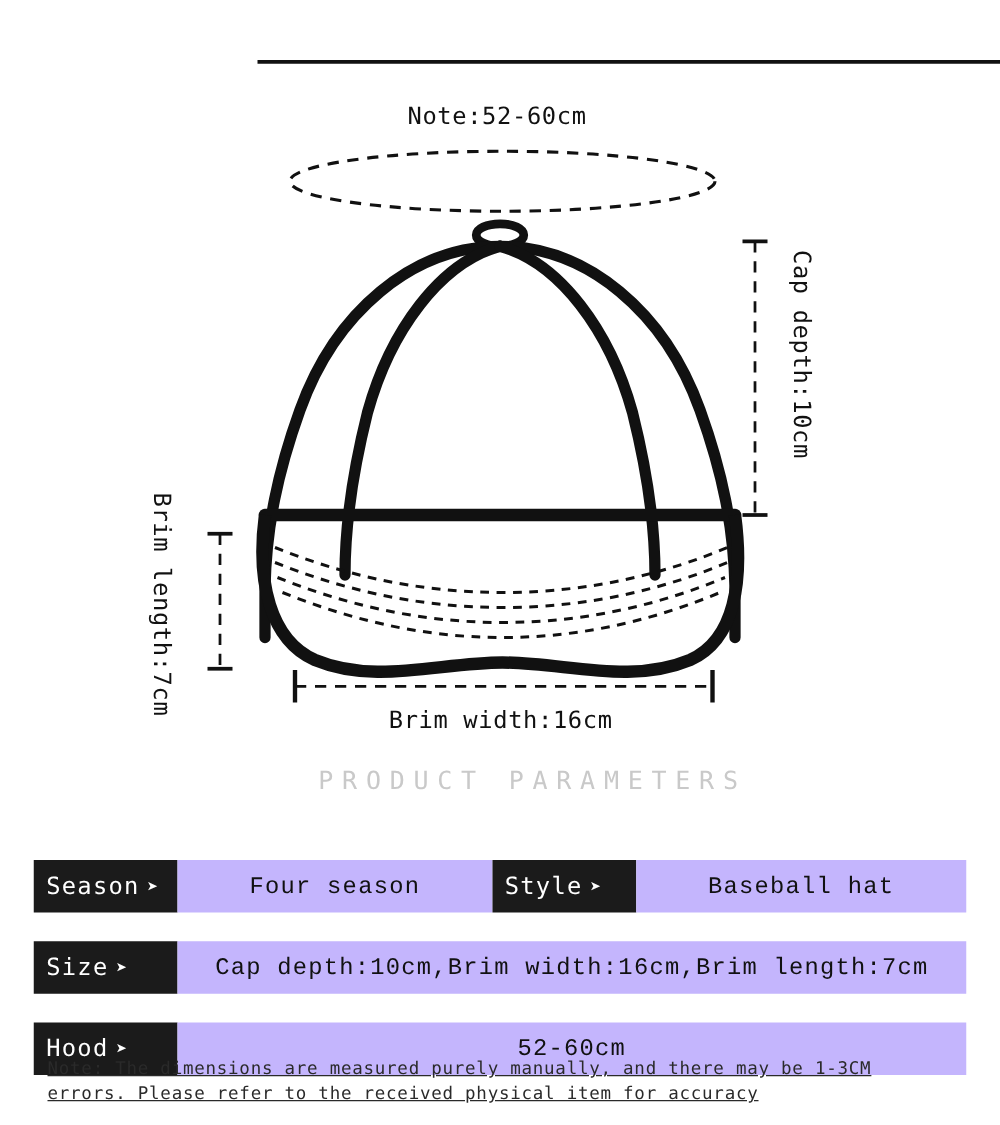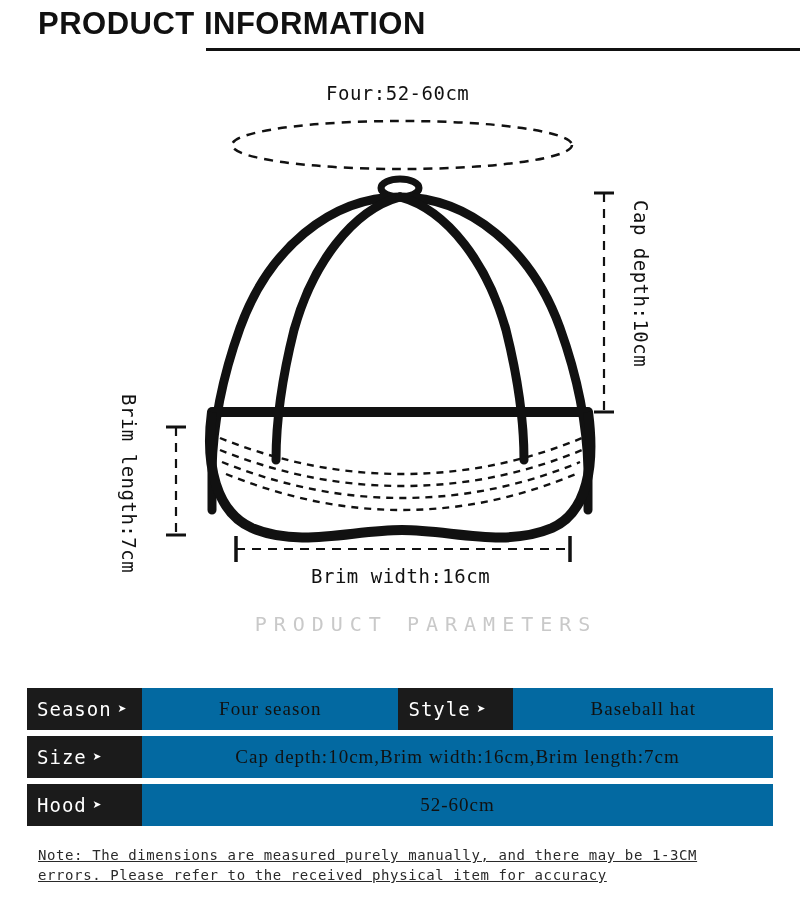--- a/index.html
+++ b/index.html
@@ -101,21 +101,21 @@
   
   .spec-table {
     position: absolute;
     left: 27px;
     top: 688px;
     width: 746px;
   }
   .spec-row {
     display: flex;
     align-items: stretch;
-    margin-bottom: 6px;
+    margin-bottom: 23px;
     height: 42px;
   }
   .spec-key {
     background: #1b1b1b;
     color: #ffffff;
     font-family: "DejaVu Sans Mono", monospace;
     font-size: 19px;
     letter-spacing: 1px;
     display: flex;
     align-items: center;
@@ -123,23 +123,23 @@
     box-sizing: border-box;
     width: 115px;
     flex: 0 0 115px;
   }
   .spec-key .arrow {
     margin-left: 6px;
     font-size: 15px;
     line-height: 1;
   }
   .spec-val {
-    background: #0369a1;
-    color: #111111;
-    font-family: Liberation Serif, serif;
+    background: #c4b5fd;
+    color: #111111;
+    font-family: Liberation Mono, monospace;
     font-size: 19px;
     letter-spacing: 1px;
     display: flex;
     align-items: center;
     justify-content: center;
     flex: 1 1 auto;
     box-sizing: border-box;
   }
 
   .note {
@@ -152,21 +152,20 @@
     line-height: 20px;
     color: #2a2a2a;
     letter-spacing: 0.6px;
     text-decoration: underline;
   }
 </style>
 </head>
 <body>
 
 <div class="header">
-  <div class="header-title">PRODUCT INFORMATION</div>
   <div class="header-rule"></div>
 </div>
 
 <div class="diagram">
 
   <svg width="800" height="610" viewBox="0 0 800 610" xmlns="http://www.w3.org/2000/svg">
 
     <ellipse cx="402" cy="85" rx="170" ry="24" fill="none" stroke="#111111" stroke-width="2.5" stroke-dasharray="9 7"></ellipse>
 
     <ellipse cx="400" cy="128" rx="19" ry="9" fill="none" stroke="#111111" stroke-width="7"></ellipse>
@@ -206,21 +205,21 @@
 
     <line x1="176" y1="367" x2="176" y2="475" stroke="#111111" stroke-width="2.2" stroke-dasharray="9 7"></line>
     <line x1="166" y1="367" x2="186" y2="367" stroke="#111111" stroke-width="3"></line>
     <line x1="166" y1="475" x2="186" y2="475" stroke="#111111" stroke-width="3"></line>
 
     <line x1="236" y1="489" x2="570" y2="489" stroke="#111111" stroke-width="2.2" stroke-dasharray="9 7"></line>
     <line x1="236" y1="476" x2="236" y2="502" stroke="#111111" stroke-width="3.5"></line>
     <line x1="570" y1="476" x2="570" y2="502" stroke="#111111" stroke-width="3.5"></line>
   </svg>
 
-  <div class="dim-label" id="hood-label">Four:52-60cm</div>
+  <div class="dim-label" id="hood-label">Note:52-60cm</div>
   <div class="vert-label" id="cap-depth-label">Cap depth:10cm</div>
   <div class="vert-label" id="brim-length-label">Brim length:7cm</div>
   <div class="dim-label" id="brim-width-label">Brim width:16cm</div>
 
   <div class="param-caption">PRODUCT PARAMETERS</div>
 </div>
 
 <div class="spec-table">
 
   <div class="spec-row">

